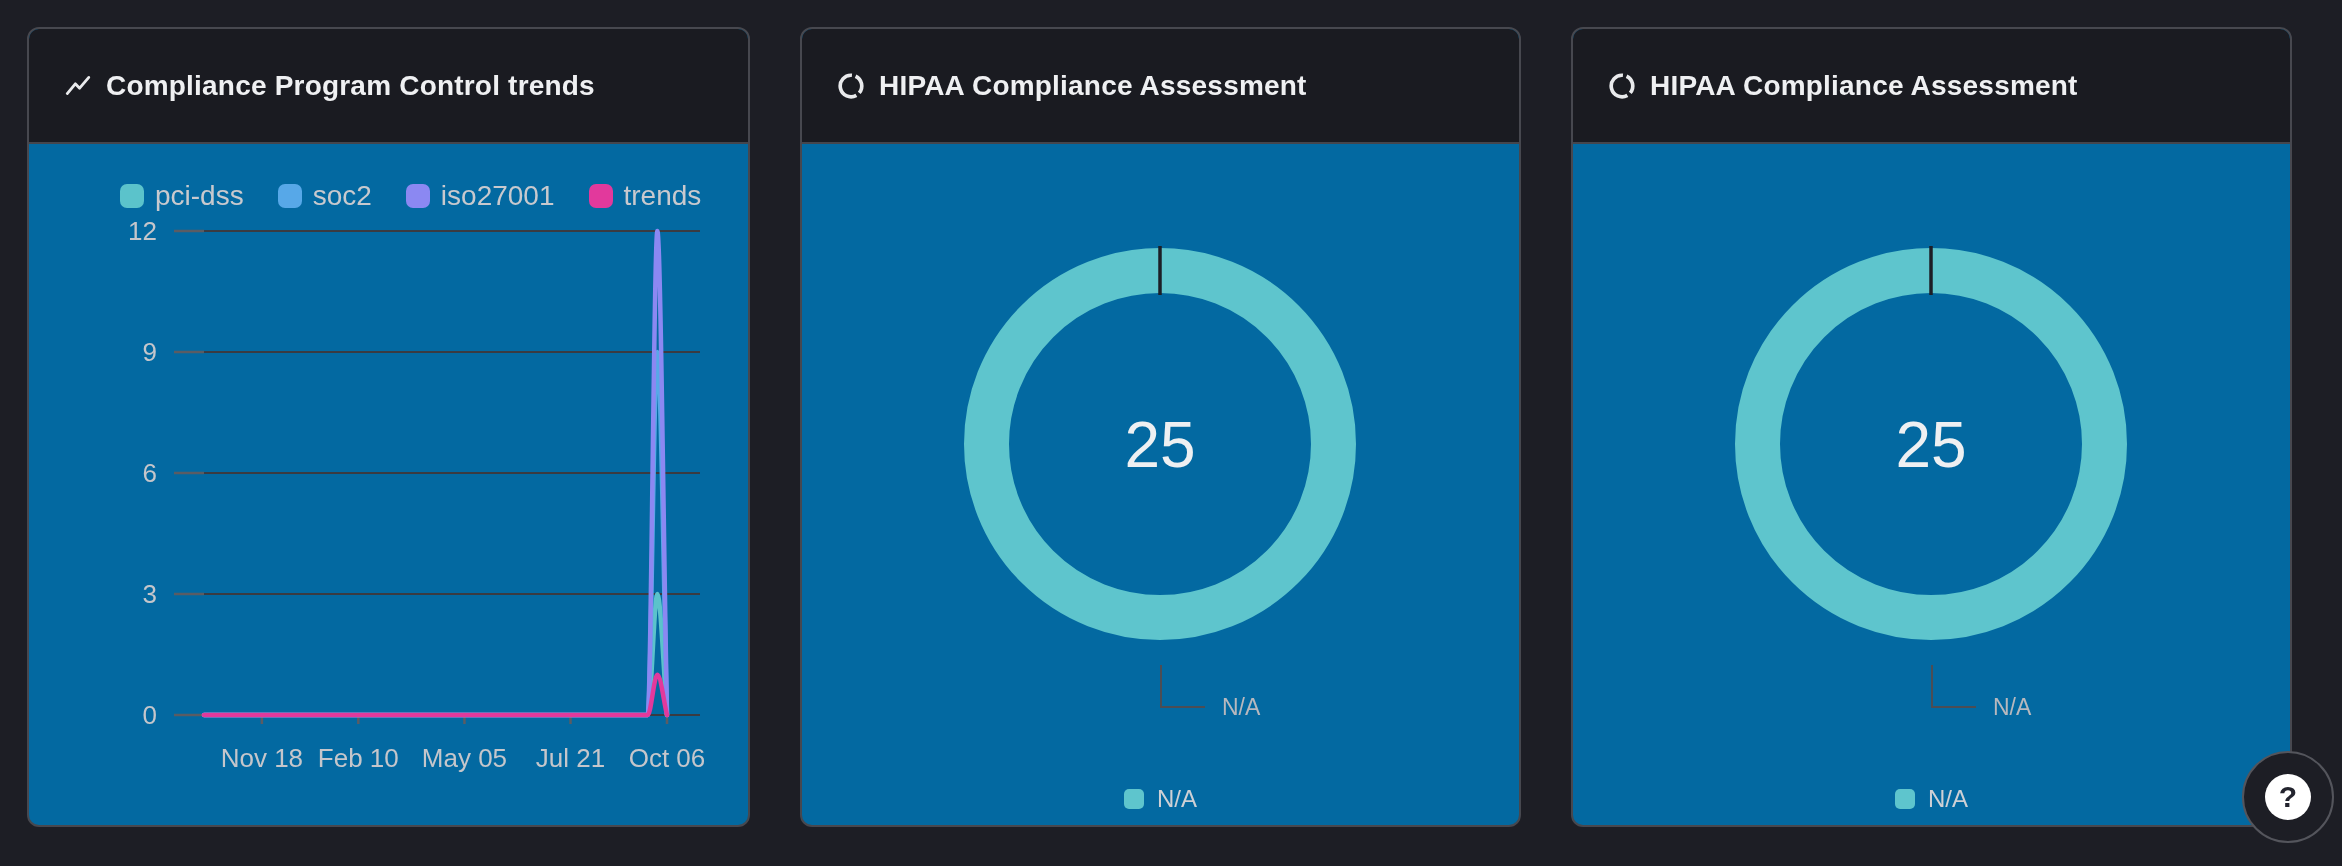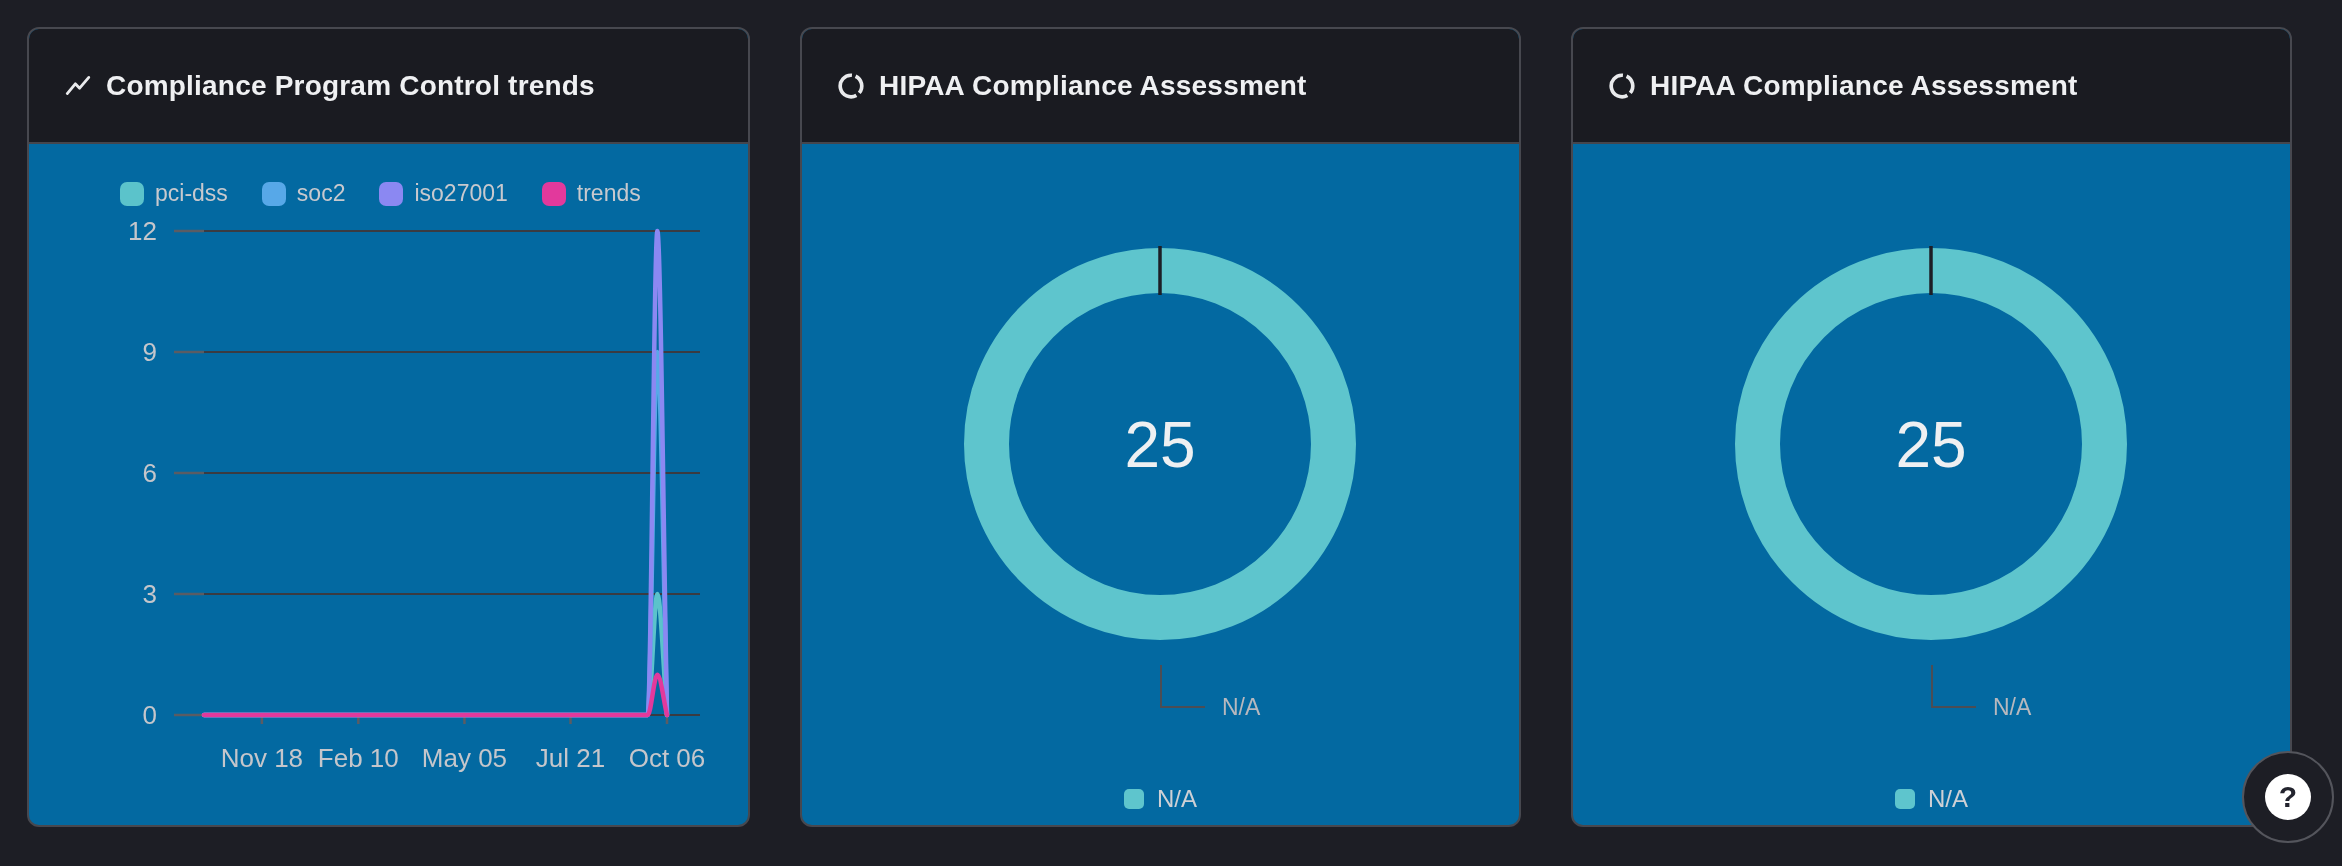--- a/index.html
+++ b/index.html
@@ -7,21 +7,21 @@
   .page{position:relative;width:2342px;height:866px;overflow:hidden;background:#1d1e25;}
   .cards{position:absolute;left:27px;top:27px;display:flex;gap:50px;}
   .card{width:723px;height:800px;background:#0369a1;border:2px solid #47484f;border-radius:12px;box-sizing:border-box;overflow:hidden;}
   .card.donut-card{width:721px;}
   .card-header{height:113px;display:flex;align-items:center;gap:13px;padding:0 20px 0 34px;border-bottom:2px solid #45464d;background:#1a1b21;}
   .card-title{font-size:28px;font-weight:600;color:#eff0f2;letter-spacing:.2px;margin:0;white-space:nowrap;}
   .hicon{display:flex;align-items:center;justify-content:center;width:30px;height:30px;flex:0 0 auto;}
   .card-body{position:relative;height:683px;}
   
   .chart-legend{position:absolute;top:36px;left:91px;display:flex;gap:34px;align-items:center;z-index:2;}
-  .legend-item{display:flex;align-items:center;gap:11px;color:#c8c9ce;font-size:23px;cursor:pointer;}
+  .legend-item{display:flex;align-items:center;gap:11px;color:#c8c9ce;font-size:28px;cursor:pointer;}
   .swatch{width:24px;height:24px;border-radius:7px;display:inline-block;flex:0 0 auto;}
   #trend-plot{position:absolute;inset:0;width:100%;height:100%;}
   svg text.ax{font-size:26px;fill:#c5c6cb;font-family:"Liberation Sans","DejaVu Sans",sans-serif;}
   
   .donut-svg{position:absolute;inset:0;width:100%;height:100%;}
   .donut-center{font-size:64px;fill:#eef0f2;font-family:"Liberation Sans","DejaVu Sans",sans-serif;}
   .callout-label{font-size:23px;fill:#b7b8be;font-family:"Liberation Sans","DejaVu Sans",sans-serif;}
   .donut-legend{position:absolute;bottom:14px;left:0;width:100%;display:flex;justify-content:center;align-items:center;gap:13px;color:#ced0d5;font-size:24px;cursor:pointer;}
   .donut-swatch{width:20px;height:20px;border-radius:5px;display:inline-block;}
   

